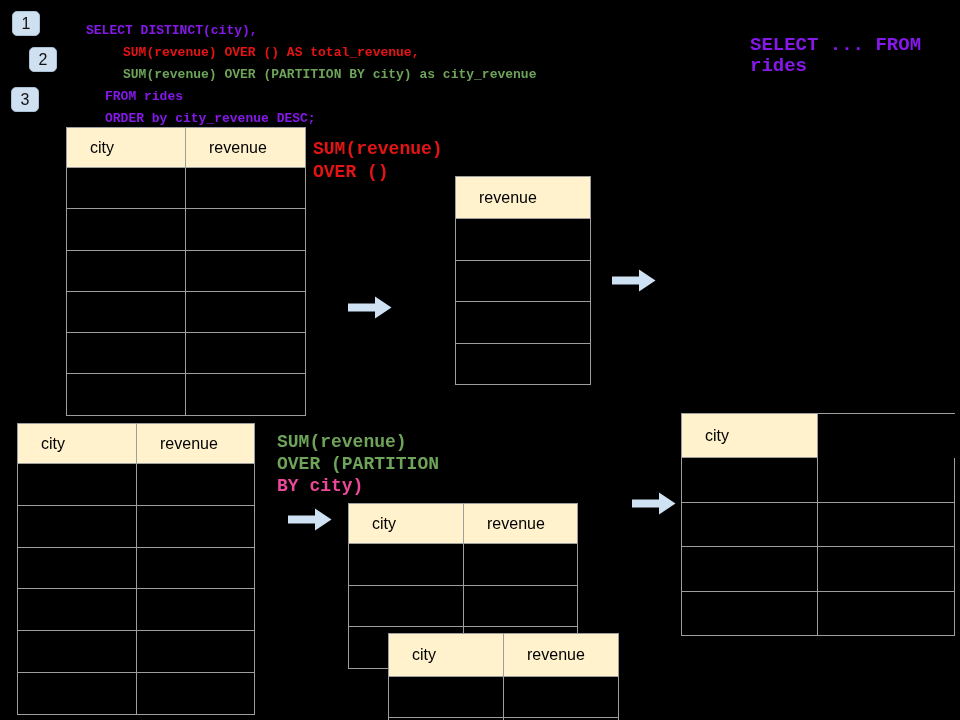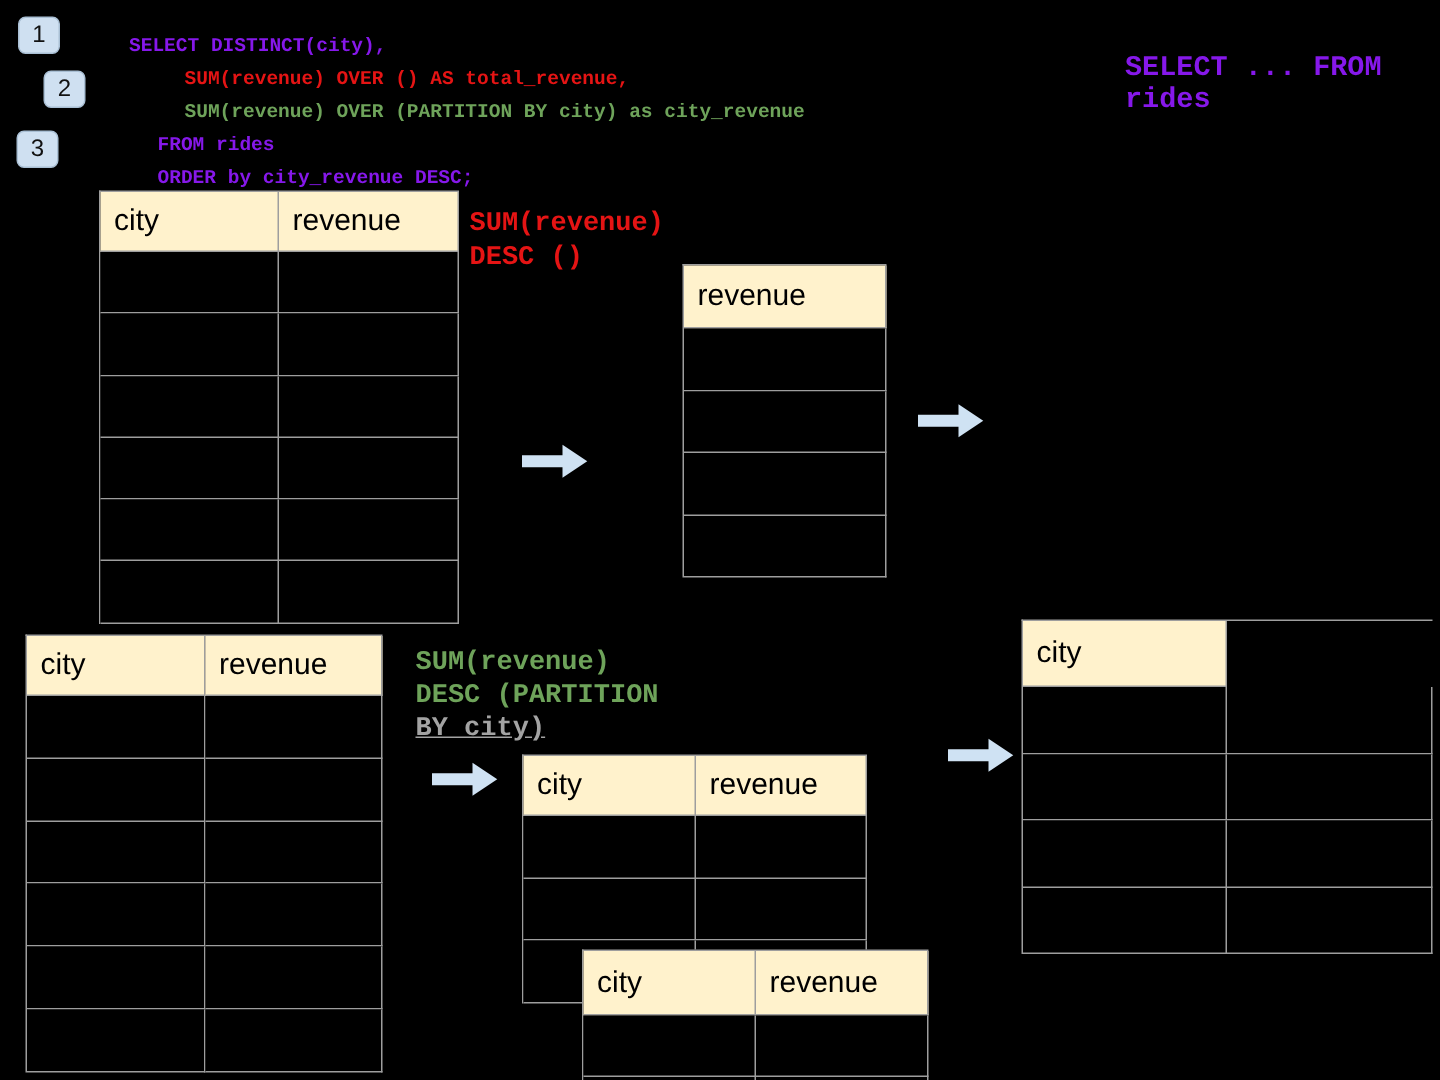--- a/index.html
+++ b/index.html
@@ -42,22 +42,22 @@
   }
   .thead { display:flex; height:var(--hh); }
   .trow  { display:flex; height:var(--rh); }
   .th, .td {
     border-right:1px solid var(--table_border,#9e9e9e);
     border-bottom:1px solid var(--table_border,#9e9e9e);
     height:100%;
   }
   .th {
     background:var(--header_bg,#fff2cc);
-    display:flex; align-items:center; padding-left:9px;
-    font-size:20px; color:#000;
+    display:flex; align-items:center; padding-left:23px;
+    font-size:16px; color:#000;
   }
   .td { background:#000; }
   .th:nth-child(1), .td:nth-child(1) { width:var(--c1); }
   .th:nth-child(2), .td:nth-child(2) { width:var(--c2); }
 
   #tbl-source-total     { left:66px;  top:127px; --hh:40px;   --rh:41.3px; --c1:119px; --c2:120px; }
   #tbl-result-total     { left:455px; top:176px; --hh:42px;   --rh:41.5px; --c1:135px; }
   #tbl-source-partition { left:17px;  top:423px; --hh:40px;   --rh:41.8px; --c1:119px; --c2:118px; }
   #tbl-group-a          { left:348px; top:503px; --hh:40px;   --rh:41.7px; --c1:115px; --c2:114px; z-index:1; }
   #tbl-group-b          { left:388px; top:633px; --hh:43px;   --rh:41px;   --c1:115px; --c2:115px; z-index:2; }
@@ -76,23 +76,23 @@
 <div id="stage">
 
   <div class="badge" id="badge-1">1</div>
   <div class="badge" id="badge-2">2</div>
   <div class="badge" id="badge-3">3</div>
 
   <div class="codeblock" id="sql-main"><div class="cline" style="color: rgb(134, 24, 234);">SELECT DISTINCT(city),</div><div class="cline" style="color: rgb(229, 20, 20); padding-left: 37px;">SUM(revenue) OVER () AS total_revenue,</div><div class="cline" style="color: rgb(110, 163, 90); padding-left: 37px;">SUM(revenue) OVER (PARTITION BY city) as city_revenue</div><div class="cline" style="color: rgb(134, 24, 234); padding-left: 19px;">FROM rides</div><div class="cline" style="color: rgb(134, 24, 234); padding-left: 19px;">ORDER by city_revenue DESC;</div></div>
 
   <div class="codeblock" id="note-from"><div class="cline" style="color: rgb(134, 24, 234);">SELECT ... FROM</div><div class="cline" style="color: rgb(134, 24, 234);">rides</div></div>
 
-  <div class="codeblock" id="note-total"><div class="cline" style="color: rgb(229, 20, 20);">SUM(revenue)</div><div class="cline" style="color: rgb(229, 20, 20);">DESC ()</div></div>
-
-  <div class="codeblock" id="note-partition"><div class="cline" style="color: rgb(110, 163, 90);">SUM(revenue)</div><div class="cline" style="color: rgb(110, 163, 90);">DESC (PARTITION</div><div class="cline" style="color: #a3a3a3; text-decoration: underline;">BY city)</div></div>
+  <div class="codeblock" id="note-total"><div class="cline" style="color: rgb(229, 20, 20);">SUM(revenue)</div><div class="cline" style="color: rgb(229, 20, 20);">OVER ()</div></div>
+
+  <div class="codeblock" id="note-partition"><div class="cline" style="color: rgb(110, 163, 90);">SUM(revenue)</div><div class="cline" style="color: rgb(110, 163, 90);">OVER (PARTITION</div><div class="cline" style="color: #ec4899;">BY city)</div></div>
 
   <div class="dtable" id="tbl-source-total">
       <div class="thead">
         <div class="th">city</div>
         <div class="th">revenue</div>
       </div>
       <div class="trow">
         <div class="td"></div>
         <div class="td"></div>
       </div>

